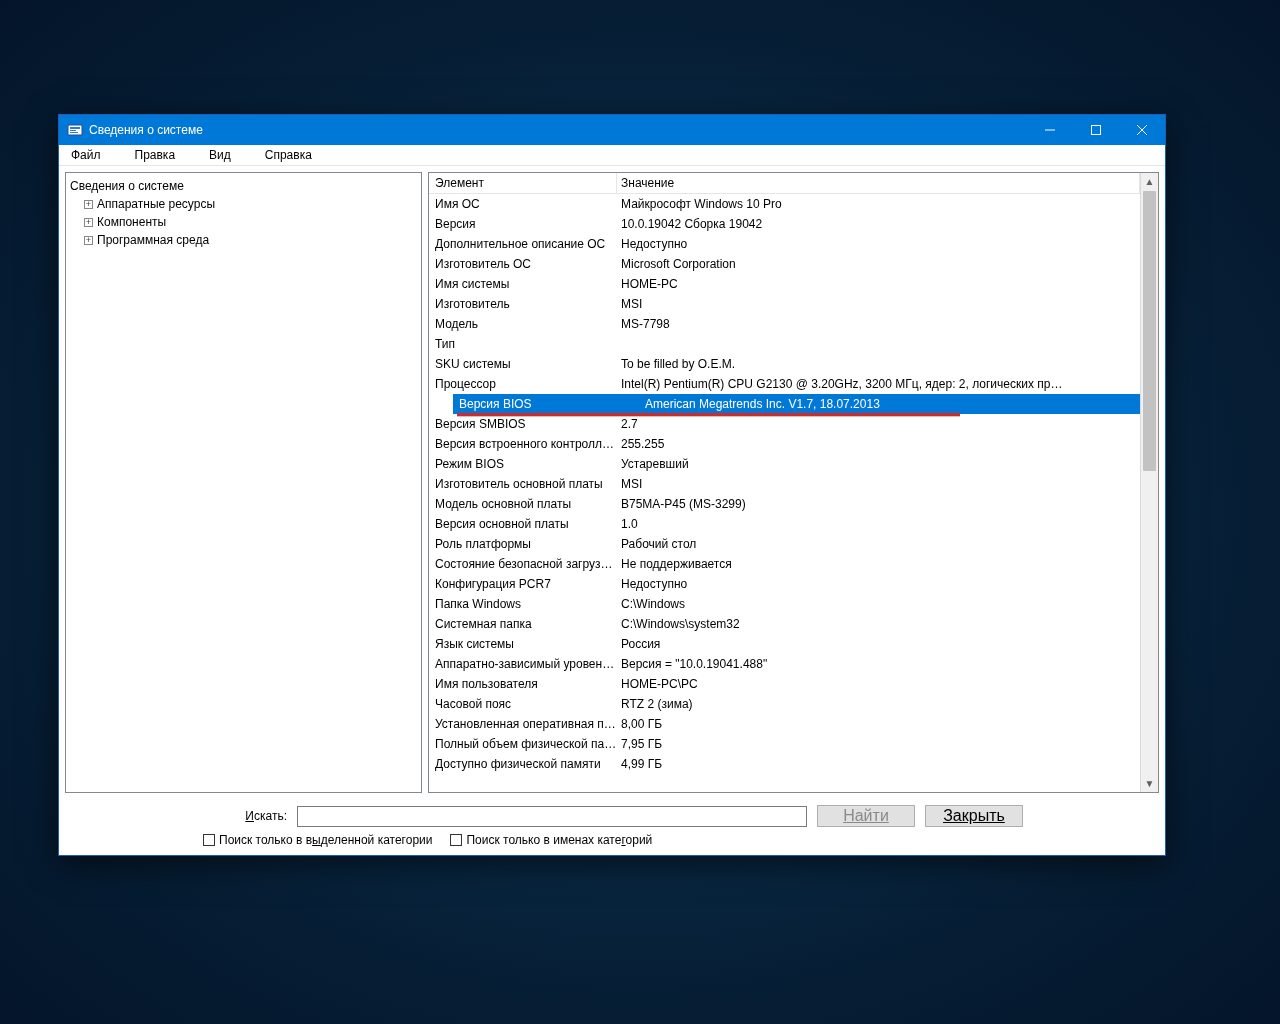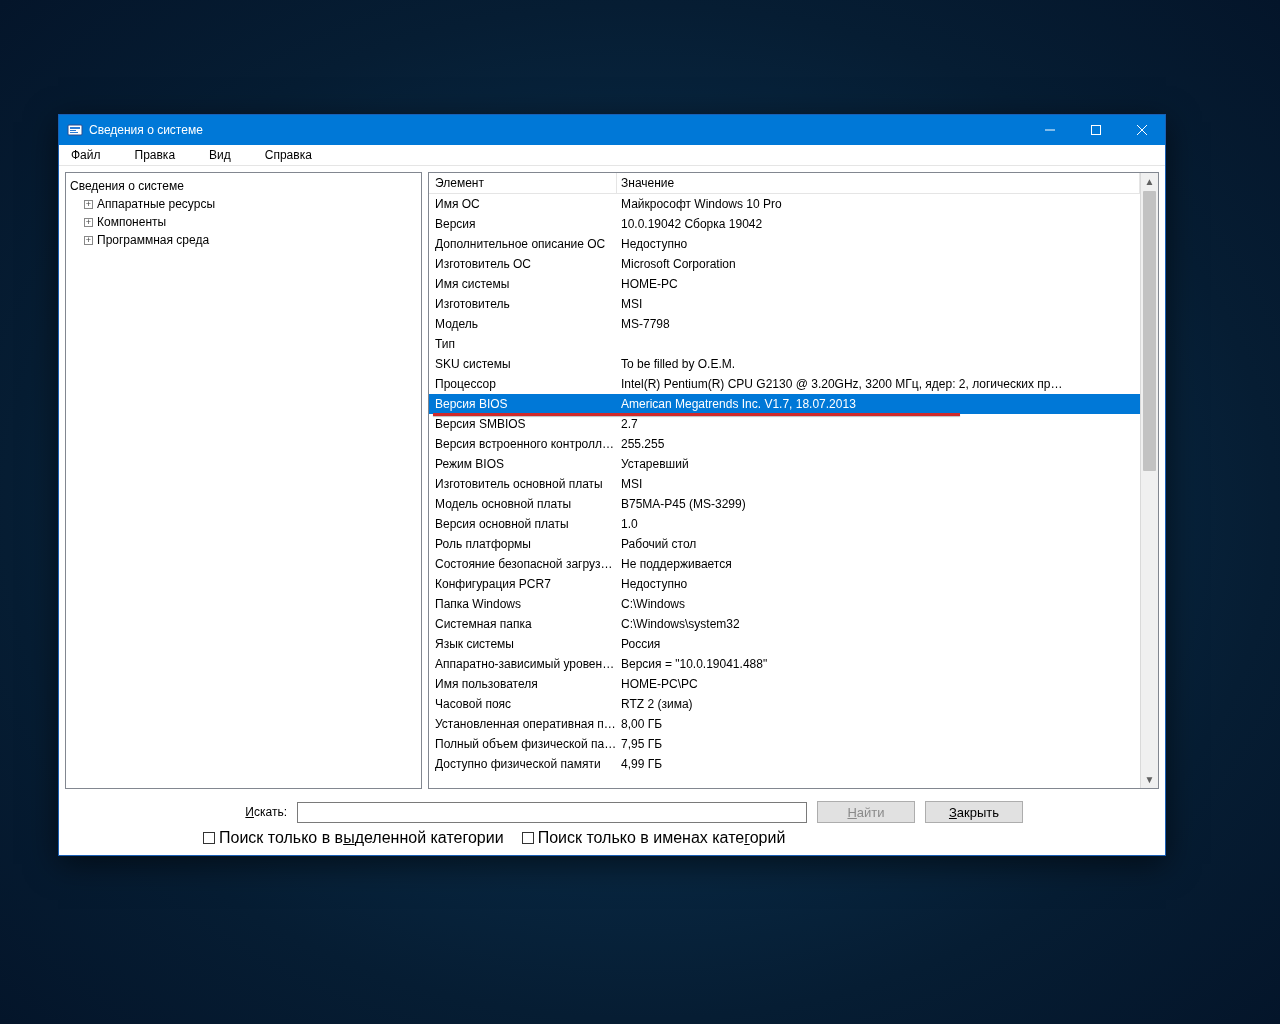--- a/index.html
+++ b/index.html
@@ -155,20 +155,21 @@
     overflow: hidden;
     white-space: nowrap;
     text-overflow: ellipsis;
   }
   .row.selected {
     background: #0078d7;
     color: #fff;
   }
   .row.underline {
     position: relative;
+    margin-left: 24px;
   }
   .row.underline::after {
     content: "";
     position: absolute;
     left: 4px;
     right: 180px;
     bottom: -2px;
     height: 3px;
     background: #d02a2a;
     box-shadow: 0 1px 1px rgba(0,0,0,0.25);
@@ -225,39 +226,40 @@
     max-width: 510px;
     font-size: 12px;
     padding: 0 2px;
     box-sizing: border-box;
   }
   .btn {
     min-width: 98px;
     height: 22px;
     border: 1px solid #adadad;
     background: #e1e1e1;
-    font-size: 13px;
+    font-size: 16px;
     display: inline-flex;
     align-items: center;
     justify-content: center;
     padding: 8px 12px;
     box-sizing: border-box;
+    text-decoration: underline;
   }
   .btn.disabled { color: #8a8a8a; }
   .check-row {
     display: flex;
     align-items: center;
     gap: 18px;
     padding-left: 136px;
   }
   .check {
     display: flex;
     align-items: center;
     gap: 4px;
-    font-size: 16px;
+    font-size: 12px;
   }
   .check .box {
     width: 12px; height: 12px;
     border: 1px solid #333;
     background: #fff;
     box-sizing: border-box;
   }
   .underline-letter { text-decoration: underline; }
 </style>
 </head>

